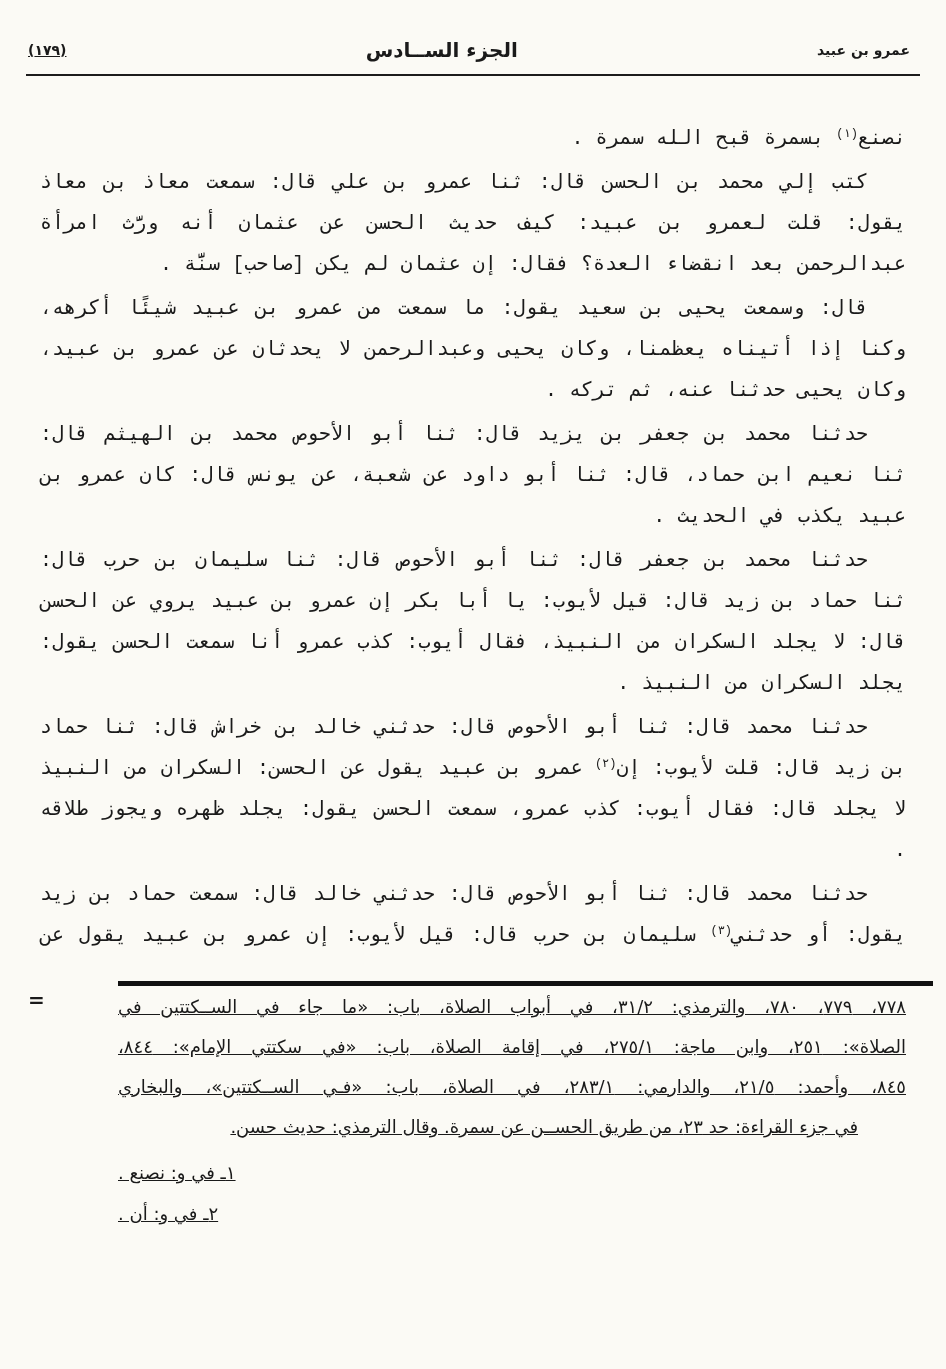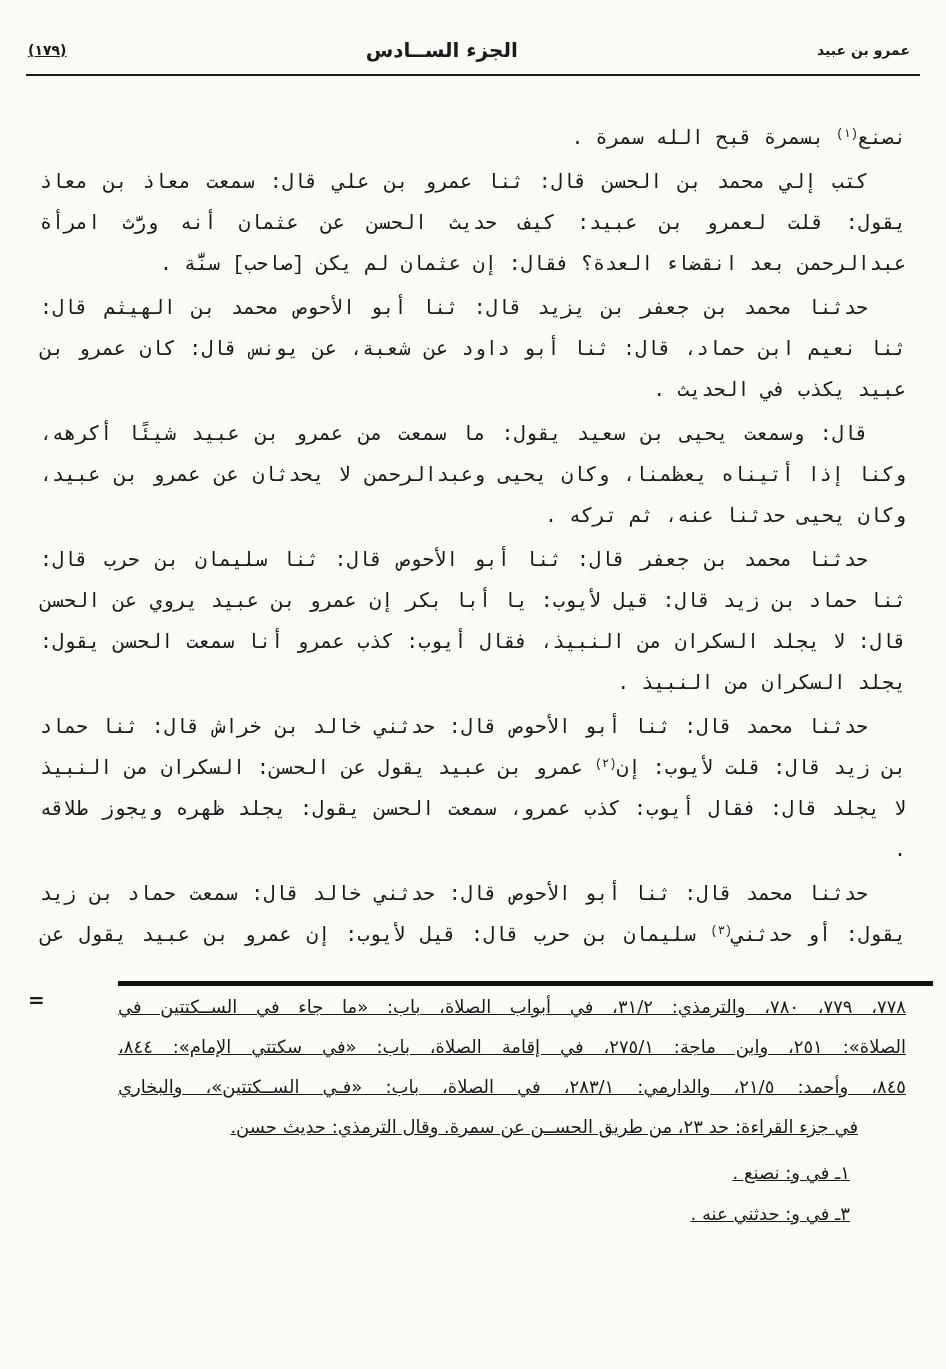--- a/index.html
+++ b/index.html
@@ -110,21 +110,21 @@
   .fn-line.short-2 {
     text-align: right;
     text-align-last: auto;
     padding-right: 84px;
   }
   .fn-notes {
     margin-top: 5px;
     padding-right: 56px;
   }
   .fn-note {
-    text-align: right;
+    text-align: left;
     line-height: 41px;
   }
 </style>
 </head>
 <body>
 
 <div class="page" dir="rtl">
 
   <header class="page-header">
     <span class="running-head">عمرو بن عبيد</span>
@@ -133,40 +133,40 @@
   </header>
 
   <div class="header-rule"></div>
 
   <main class="body-text">
 
     <p class="para no-indent"><span>نصنع</span><sup class="fn-ref">(١)</sup><span> بسمرة قبح الله سمرة .</span></p>
 
     <p class="para">كتب إلي محمد بن الحسن قال: ثنا عمرو بن علي قال: سمعت معاذ بن معاذ يقول: قلت لعمرو بن عبيد: كيف حديث الحسن عن عثمان أنه ورَّث امرأة عبدالرحمن بعد انقضاء العدة؟ فقال: إن عثمان لم يكن [صاحب] سنَّة .</p>
 
+    <p class="para">قال: وسمعت يحيى بن سعيد يقول: ما سمعت من عمرو بن عبيد شيئًا أكرهه، وكنا إذا أتيناه يعظمنا، وكان يحيى وعبدالرحمن لا يحدثان عن عمرو بن عبيد، وكان يحيى حدثنا عنه، ثم تركه .</p>
+
     <p class="para">حدثنا محمد بن جعفر بن يزيد قال: ثنا أبو الأحوص محمد بن الهيثم قال: ثنا نعيم ابن حماد، قال: ثنا أبو داود عن شعبة، عن يونس قال: كان عمرو بن عبيد يكذب في الحديث .</p>
-
-    <p class="para">قال: وسمعت يحيى بن سعيد يقول: ما سمعت من عمرو بن عبيد شيئًا أكرهه، وكنا إذا أتيناه يعظمنا، وكان يحيى وعبدالرحمن لا يحدثان عن عمرو بن عبيد، وكان يحيى حدثنا عنه، ثم تركه .</p>
 
     <p class="para">حدثنا محمد بن جعفر قال: ثنا أبو الأحوص قال: ثنا سليمان بن حرب قال: ثنا حماد بن زيد قال: قيل لأيوب: يا أبا بكر إن عمرو بن عبيد يروي عن الحسن قال: لا يجلد السكران من النبيذ، فقال أيوب: كذب عمرو أنا سمعت الحسن يقول: يجلد السكران من النبيذ .</p>
 
     <p class="para"><span>حدثنا محمد قال: ثنا أبو الأحوص قال: حدثني خالد بن خراش قال: ثنا حماد بن زيد قال: قلت لأيوب: إن</span><sup class="fn-ref">(٢)</sup><span> عمرو بن عبيد يقول عن الحسن: السكران من النبيذ لا يجلد قال: فقال أيوب: كذب عمرو، سمعت الحسن يقول: يجلد ظهره ويجوز طلاقه .</span></p>
 
     <p class="para fill-last"><span>حدثنا محمد قال: ثنا أبو الأحوص قال: حدثني خالد قال: سمعت حماد بن زيد يقول: أو حدثني</span><sup class="fn-ref">(٣)</sup><span> سليمان بن حرب قال: قيل لأيوب: إن عمرو بن عبيد يقول عن</span></p>
 
   </main>
 
   <div class="fn-rule"></div>
   <div class="fn-cont-mark">=</div>
 
   <section class="footnotes">
     <div class="fn-line">٧٧٨، ٧٧٩، ٧٨٠، والترمذي: ٣١/٢، في أبواب الصلاة، باب: «ما جاء في الســكتتين في</div>
     <div class="fn-line">الصلاة»: ٢٥١، وابن ماجة: ٢٧٥/١، في إقامة الصلاة، باب: «في سكتتي الإمام»: ٨٤٤،</div>
     <div class="fn-line">٨٤٥، وأحمد: ٢١/٥، والدارمي: ٢٨٣/١، في الصلاة، باب: «فـي الســكتتين»، والبخاري</div>
     <div class="fn-line short-1">في جزء القراءة: حد ٢٣، من طريق الحســن عن سمرة. وقال الترمذي: حديث حسن.</div>
 
     <div class="fn-notes">
       <div class="fn-note">١ـ في و: نصنع .</div>
-      <div class="fn-note">٣ـ في و: حدثني عنه .</div>
+      <div class="fn-note">٢ـ في و: أن .</div>
     </div>
   </section>
 
 </div>
 
 </body></html>

